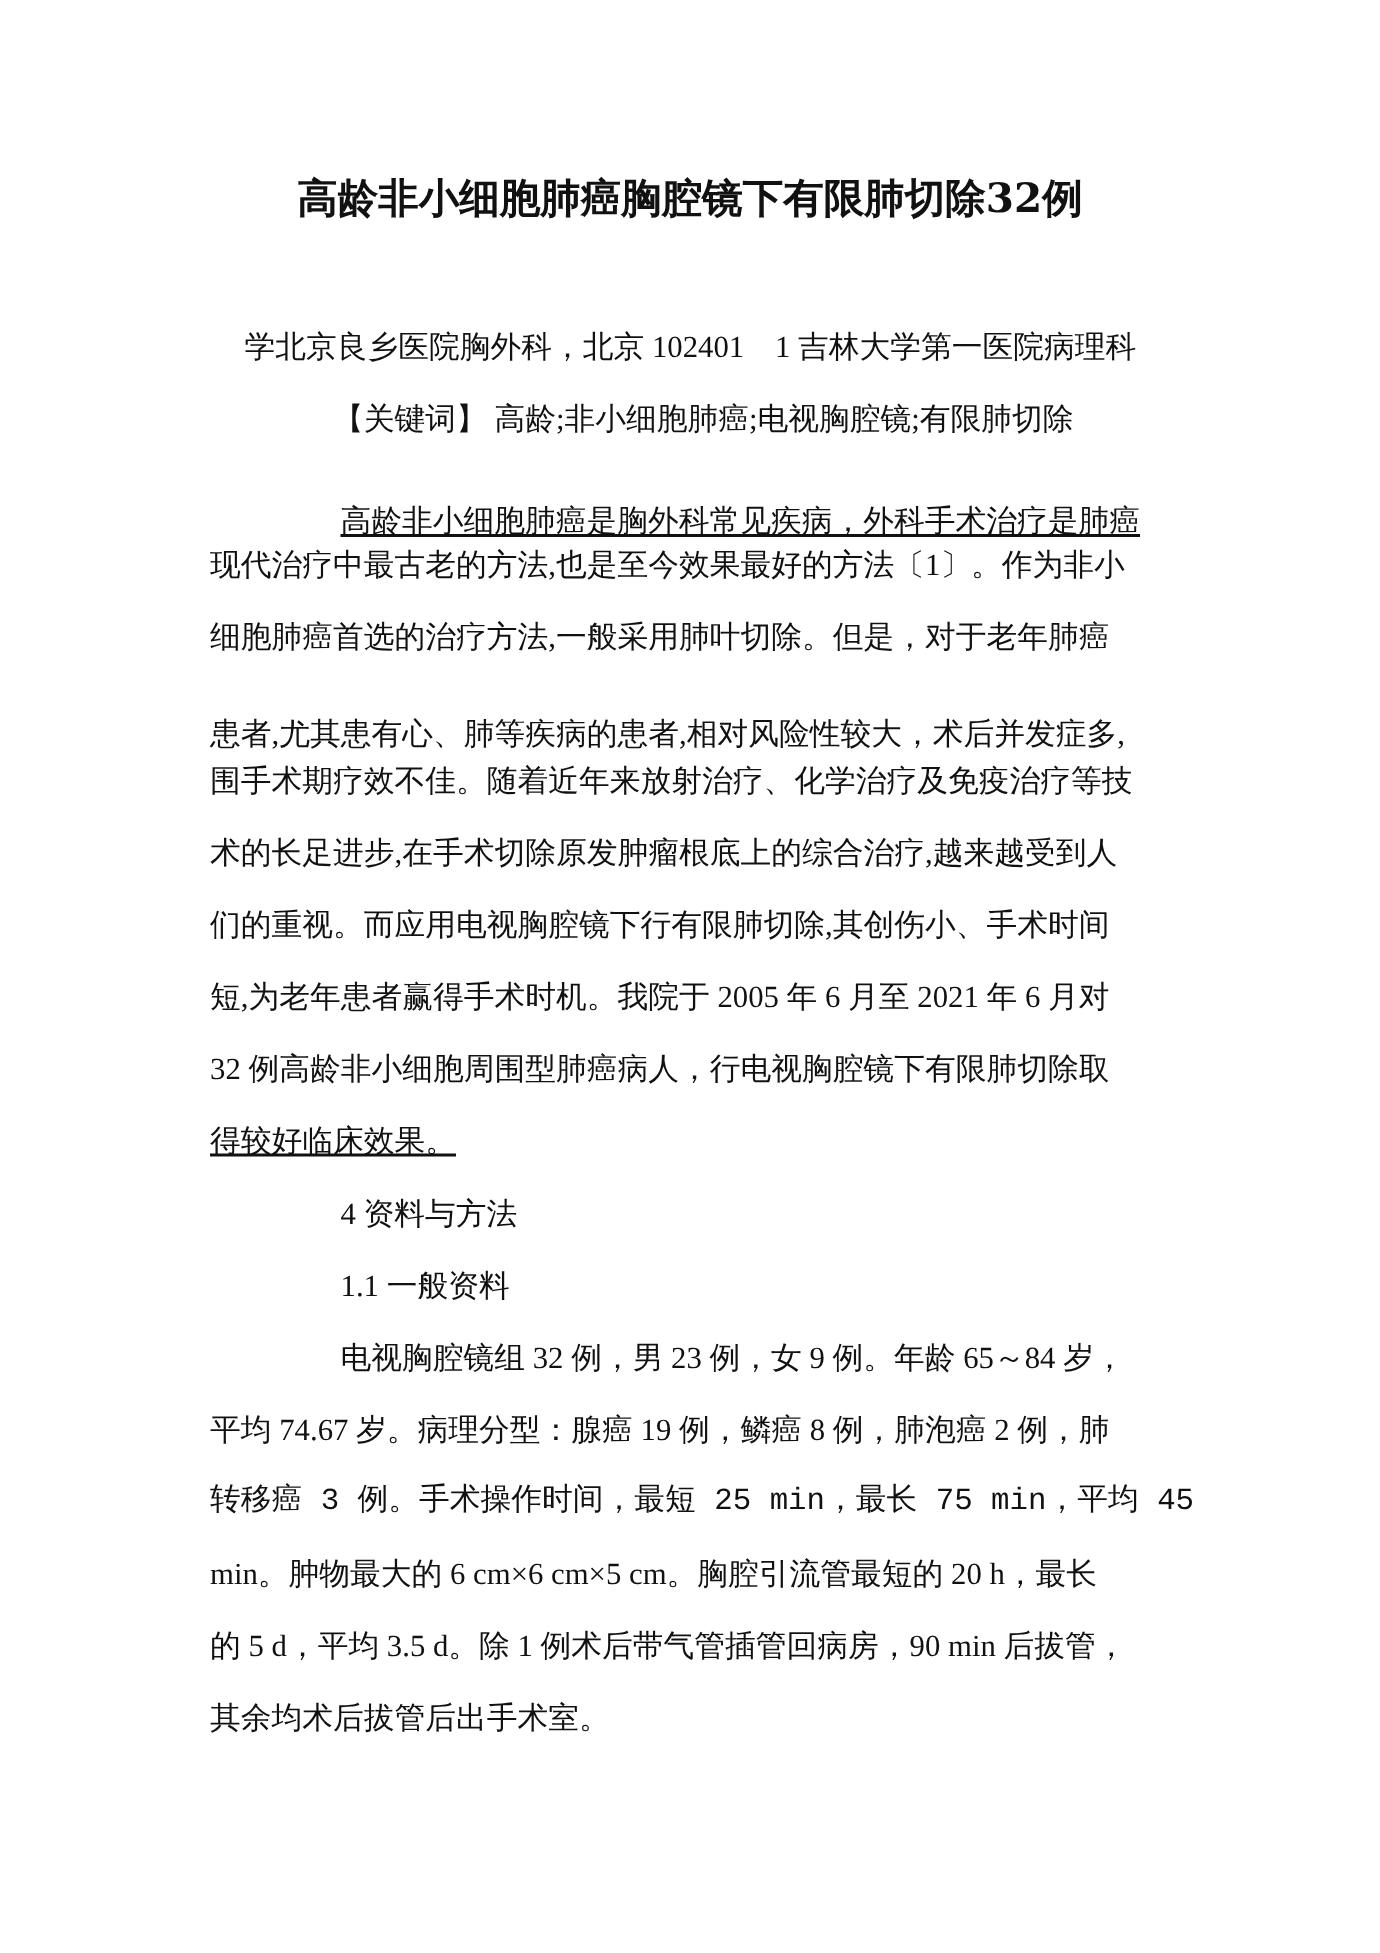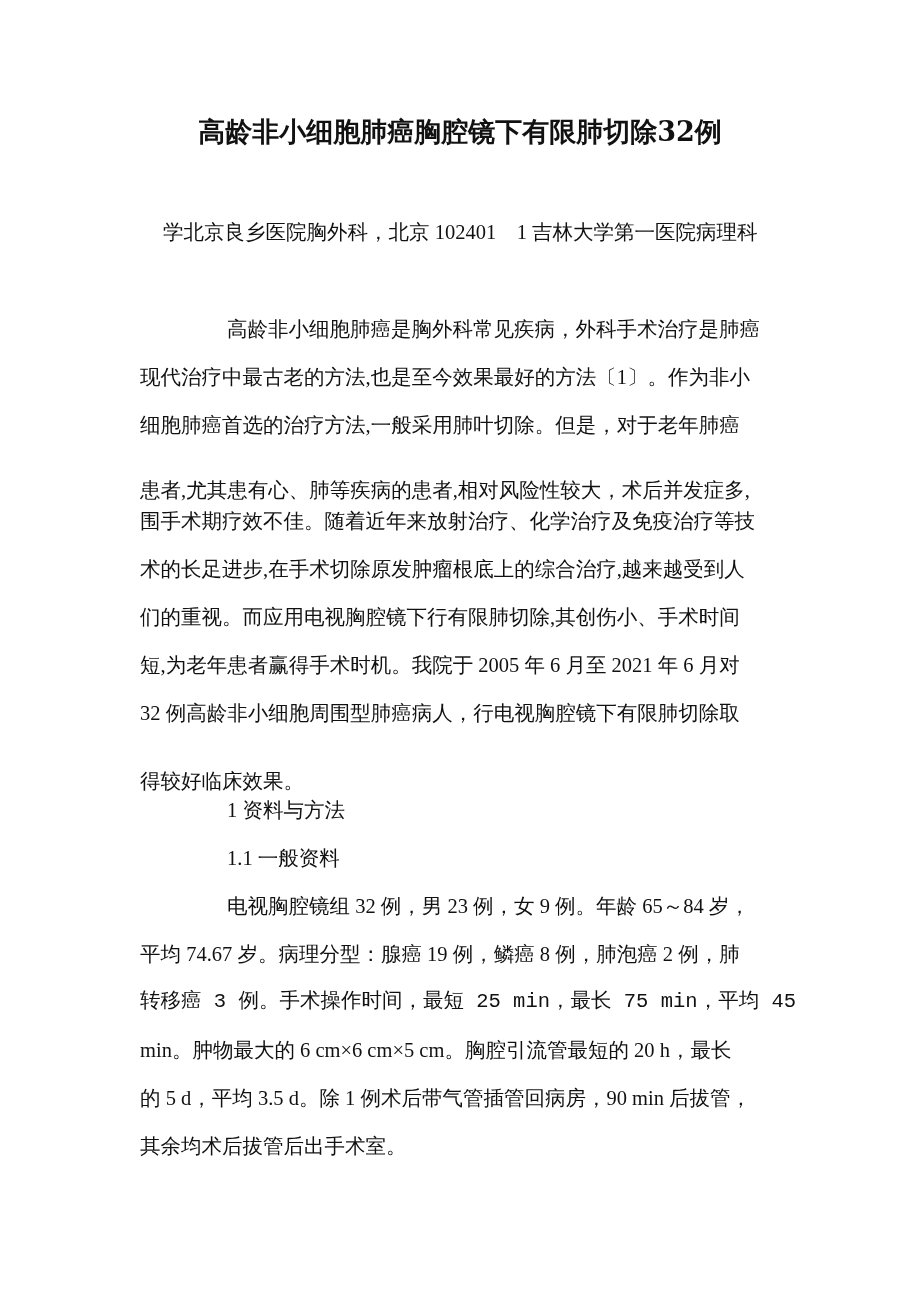--- a/index.html
+++ b/index.html
@@ -45,35 +45,36 @@
 </style>
 </head>
 <body>
 
 <div class="page">
 
   <div class="title">高龄非小细胞肺癌胸腔镜下有限肺切除32例</div>
 
   <div class="line l-full" style="top:220px;margin-left:23px;">学北京良乡医院胸外科，北京  102401　1  吉林大学第一医院病理科</div>
 
+  <div class="line l-keywords" style="top:268px;">【关键词】  高龄;非小细胞肺癌;电视胸腔镜;有限肺切除</div>
 
   <div>
-    <div class="line l-indent" style="top:317px;">高龄非小细胞肺癌是胸外科常见疾病，外科手术治疗是肺癌</div>
+    <div class="line l-indent" style="top:336px;text-decoration:underline;">高龄非小细胞肺癌是胸外科常见疾病，外科手术治疗是肺癌</div>
     <div class="line l-full" style="top:365px;">现代治疗中最古老的方法,也是至今效果最好的方法〔1〕。作为非小</div>
     <div class="line l-full" style="top:413px;">细胞肺癌首选的治疗方法,一般采用肺叶切除。但是，对于老年肺癌</div>
     <div class="line l-full" style="top:478px;">患者,尤其患有心、肺等疾病的患者,相对风险性较大，术后并发症多,</div>
     <div class="line l-full" style="top:509px;">围手术期疗效不佳。随着近年来放射治疗、化学治疗及免疫治疗等技</div>
     <div class="line l-full" style="top:557px;">术的长足进步,在手术切除原发肿瘤根底上的综合治疗,越来越受到人</div>
     <div class="line l-full" style="top:605px;">们的重视。而应用电视胸腔镜下行有限肺切除,其创伤小、手术时间</div>
     <div class="line l-full" style="top:653px;">短,为老年患者赢得手术时机。我院于 2005 年 6 月至 2021 年 6 月对</div>
     <div class="line l-full" style="top:701px;">32 例高龄非小细胞周围型肺癌病人，行电视胸腔镜下有限肺切除取</div>
-    <div class="line l-full" style="top:769px;">得较好临床效果。</div>
+    <div class="line l-full" style="top:749px;text-decoration:underline;">得较好临床效果。</div>
   </div>
 
-  <div class="line l-indent" style="top:798px;">1  资料与方法</div>
+  <div class="line l-indent" style="top:798px;">4  资料与方法</div>
   <div class="line l-indent" style="top:846px;">1.1  一般资料</div>
 
   <div>
     <div class="line l-indent" style="top:894px;">电视胸腔镜组 32 例，男 23 例，女 9 例。年龄 65～84 岁，</div>
     <div class="line l-full" style="top:942px;">平均 74.67 岁。病理分型：腺癌 19 例，鳞癌 8 例，肺泡癌 2 例，肺</div>
     <div class="line l-full" style="top:990px;font-family:Liberation Mono, monospace;">转移癌 3 例。手术操作时间，最短 25 min，最长 75 min，平均 45</div>
     <div class="line l-full" style="top:1038px;">min。肿物最大的 6 cm×6 cm×5 cm。胸腔引流管最短的 20 h，最长</div>
     <div class="line l-full" style="top:1086px;">的 5 d，平均 3.5 d。除 1 例术后带气管插管回病房，90 min 后拔管，</div>
     <div class="line l-full" style="top:1134px;">其余均术后拔管后出手术室。</div>
   </div>

